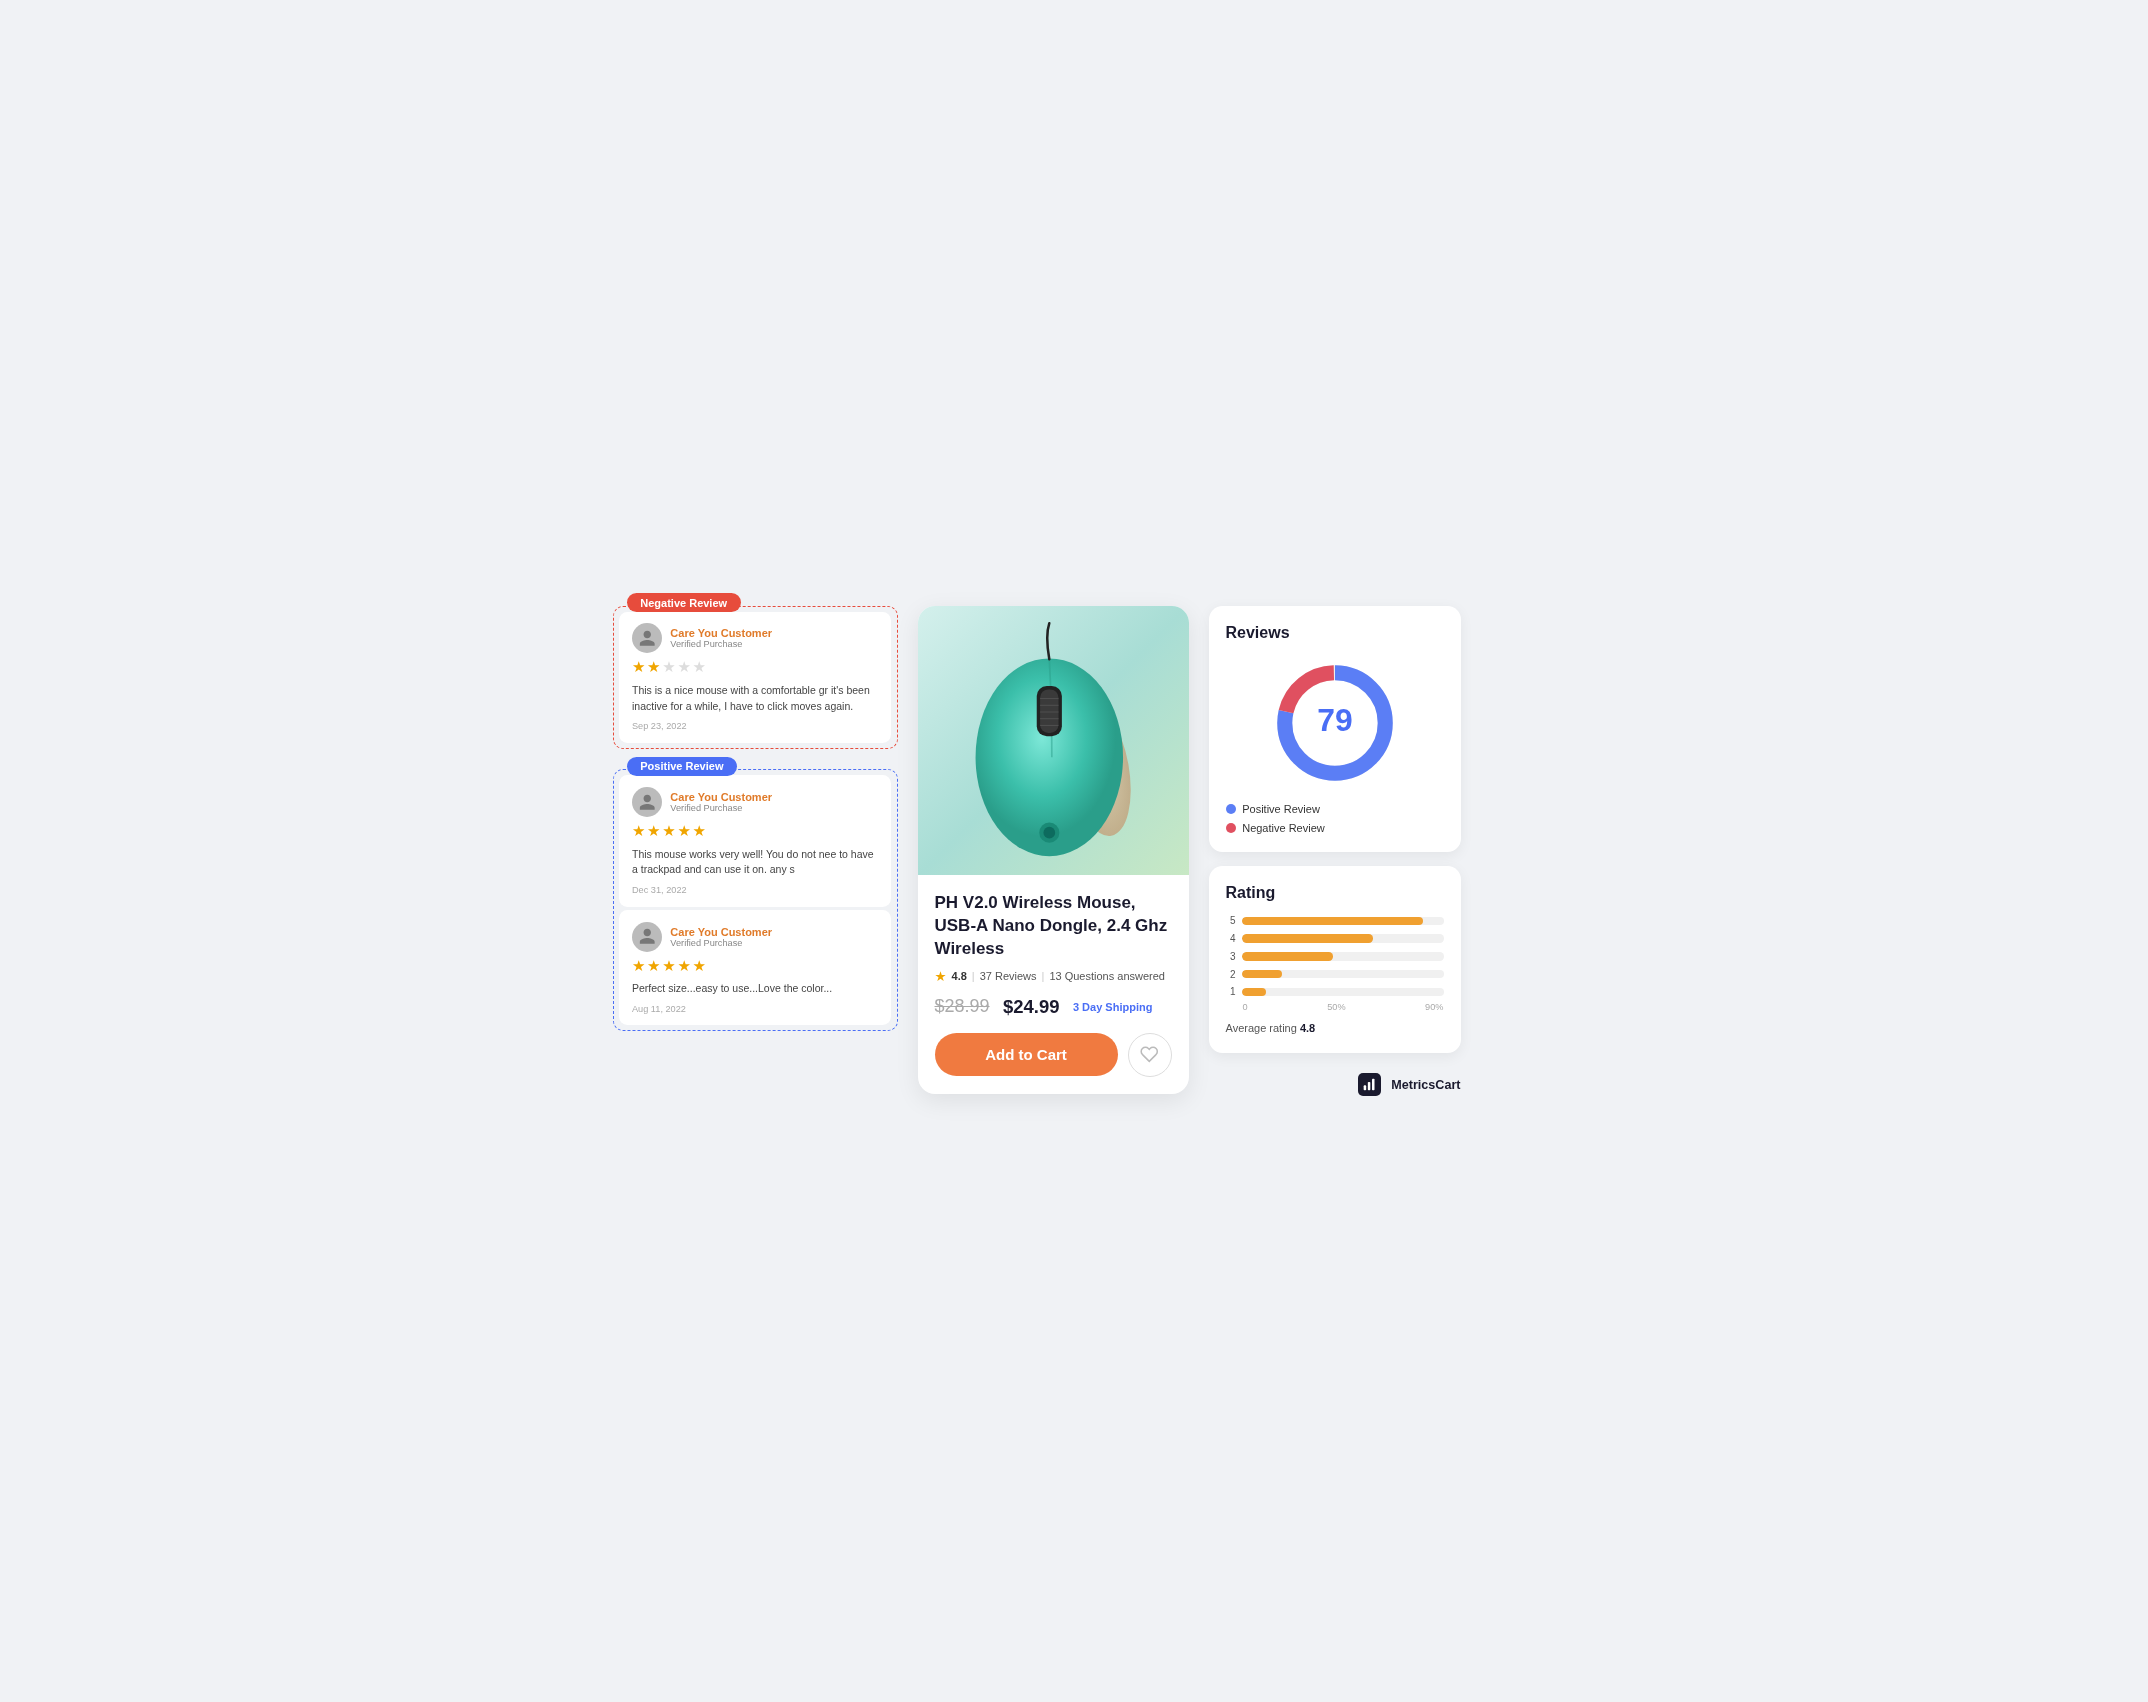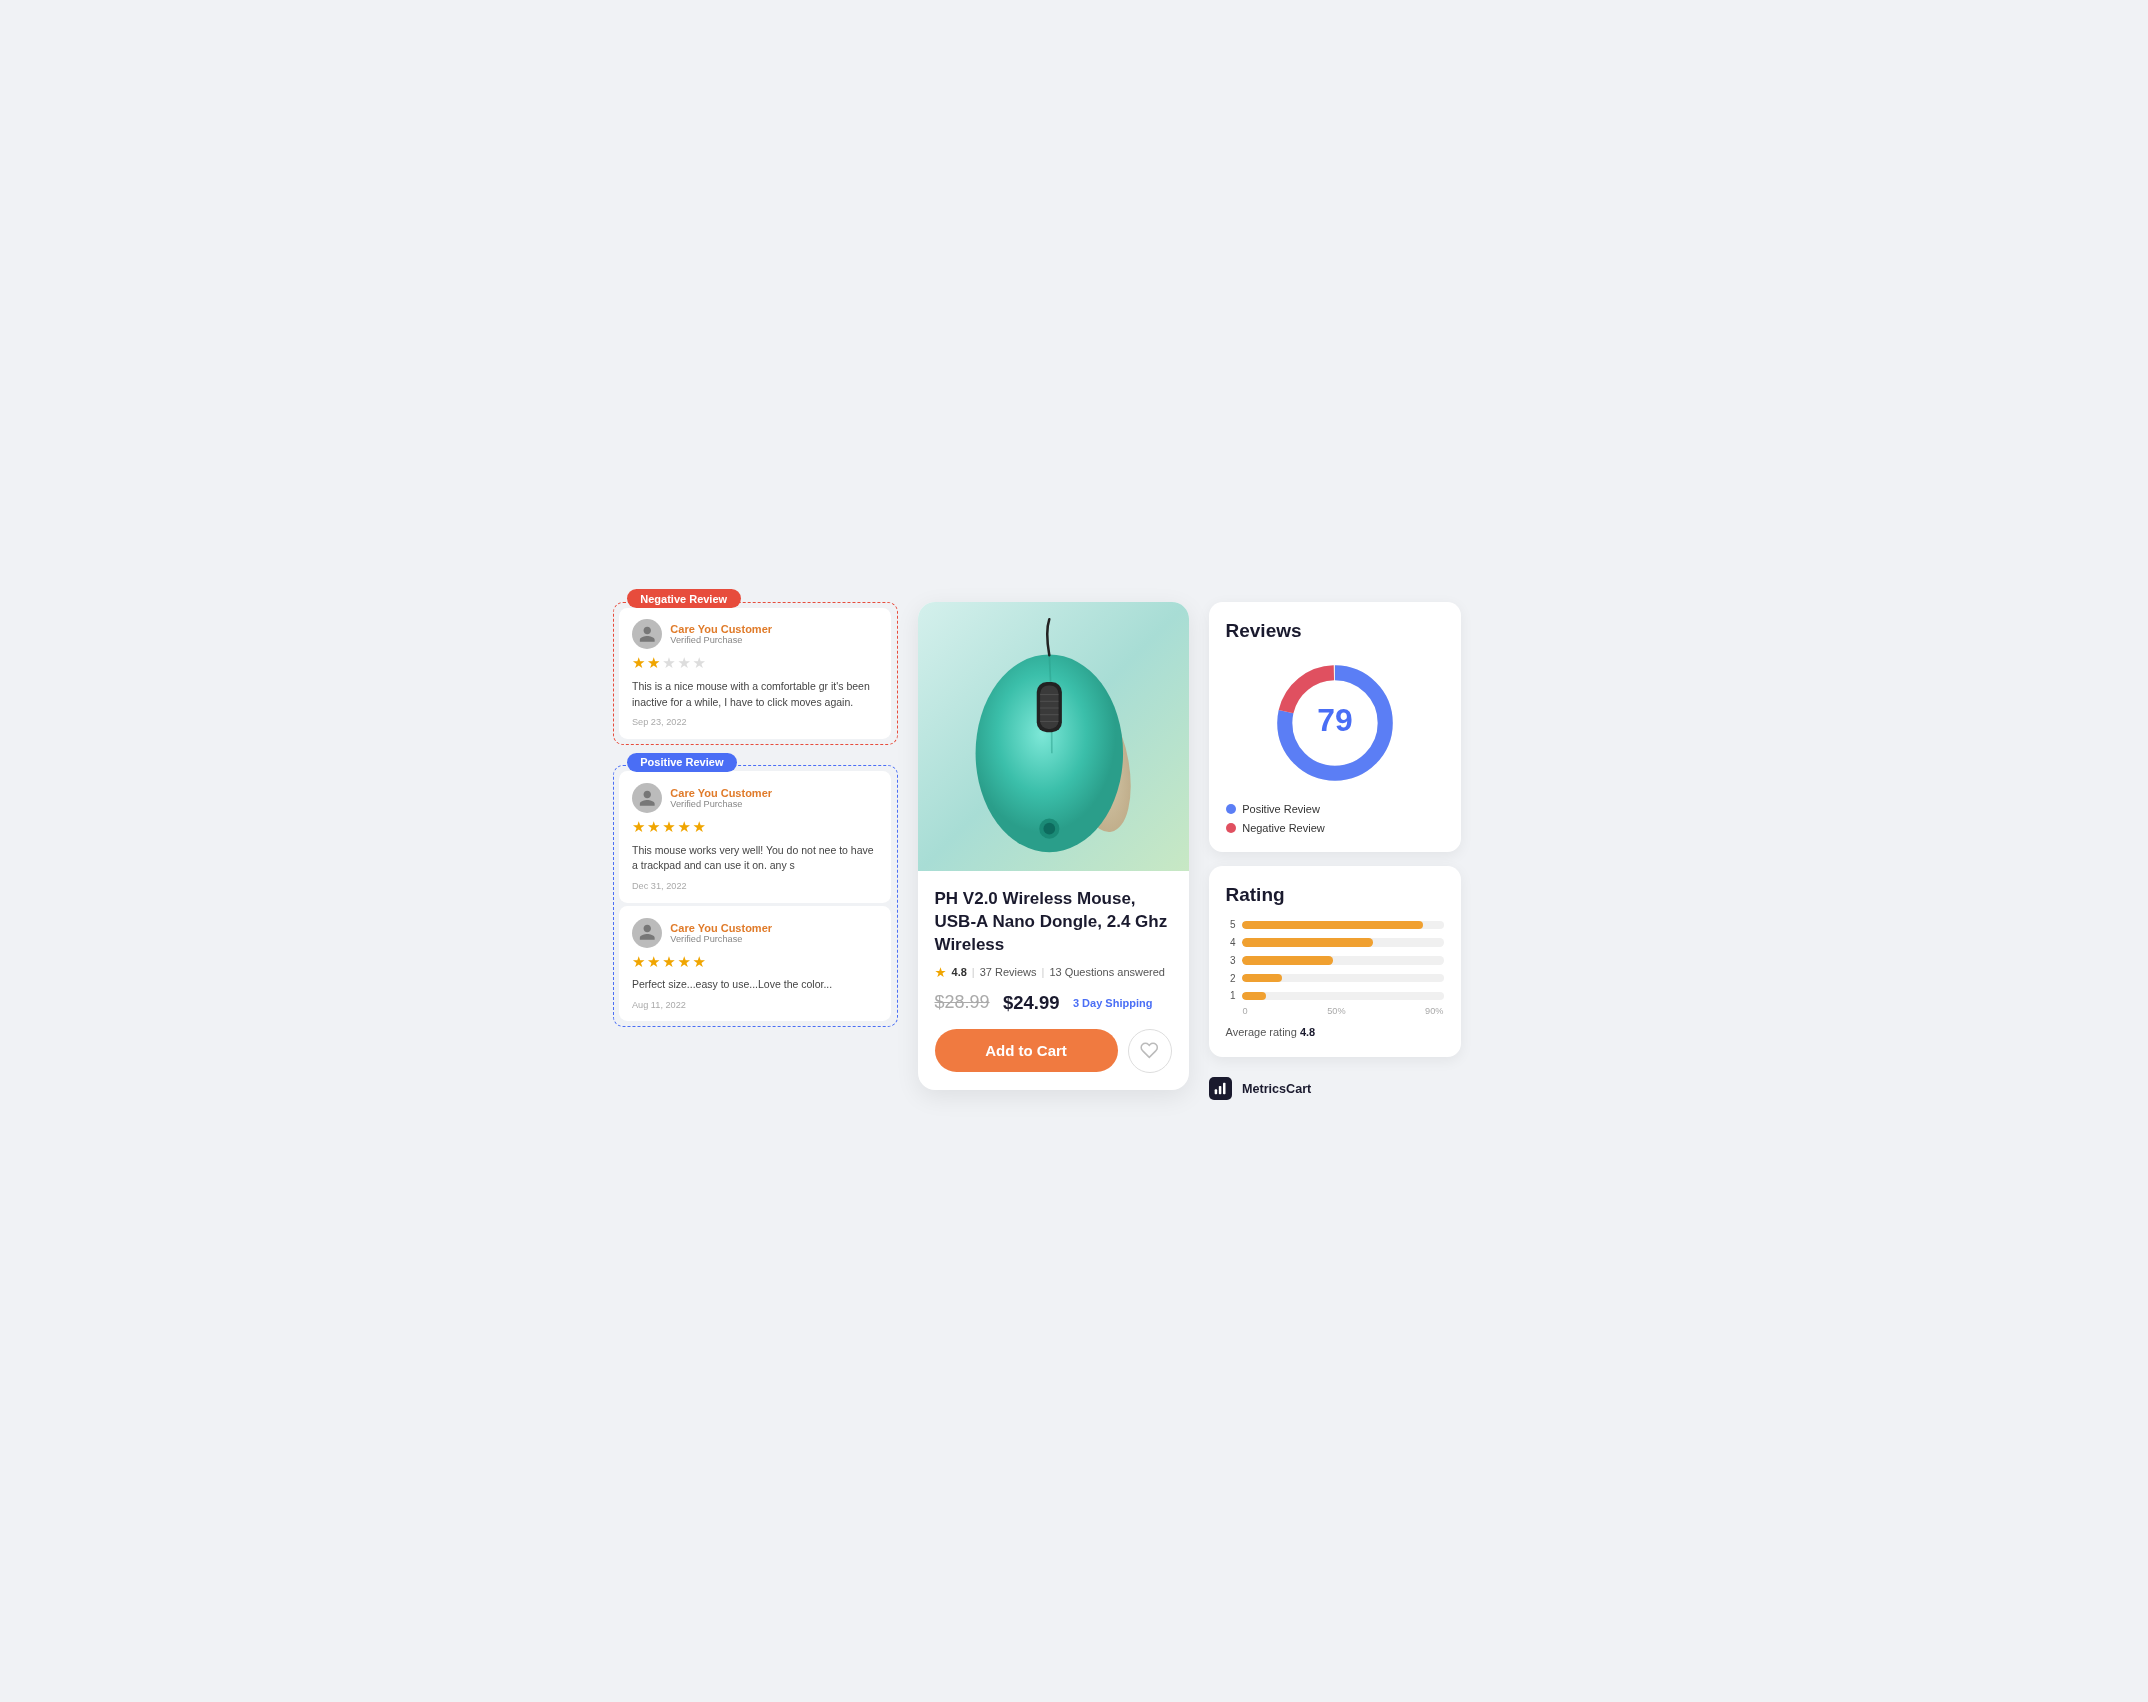--- a/index.html
+++ b/index.html
@@ -207,21 +207,21 @@
       width: 252px;
       flex-shrink: 0;
     }
     .card {
       background: #fff;
       border-radius: 13.4px;
       padding: 18.5px 17px;
       box-shadow: 0 3.4px 13.4px rgba(0,0,0,0.06);
     }
     .card-title {
-      font-size: 19px;
+      font-size: 16px;
       font-weight: 800;
       color: #1a1a2e;
       margin-bottom: 13.4px;
     }
 
     
     .donut-wrap {
       display: flex;
       flex-direction: column;
       align-items: center;
@@ -296,20 +296,21 @@
       margin-top: 10px;
     }
     .avg-rating-text strong { color: #1a1a2e; font-weight: 800; }
 
     
     .branding {
       display: flex;
       align-items: center;
       gap: 10px;
       margin-top: 6.7px;
+      justify-content: flex-end;
     }
     .brand-icon {
       width: 23.5px;
       height: 23.5px;
       background: #1a1a2e;
       border-radius: 5px;
       display: flex;
       align-items: center;
       justify-content: center;
       color: #fff;

